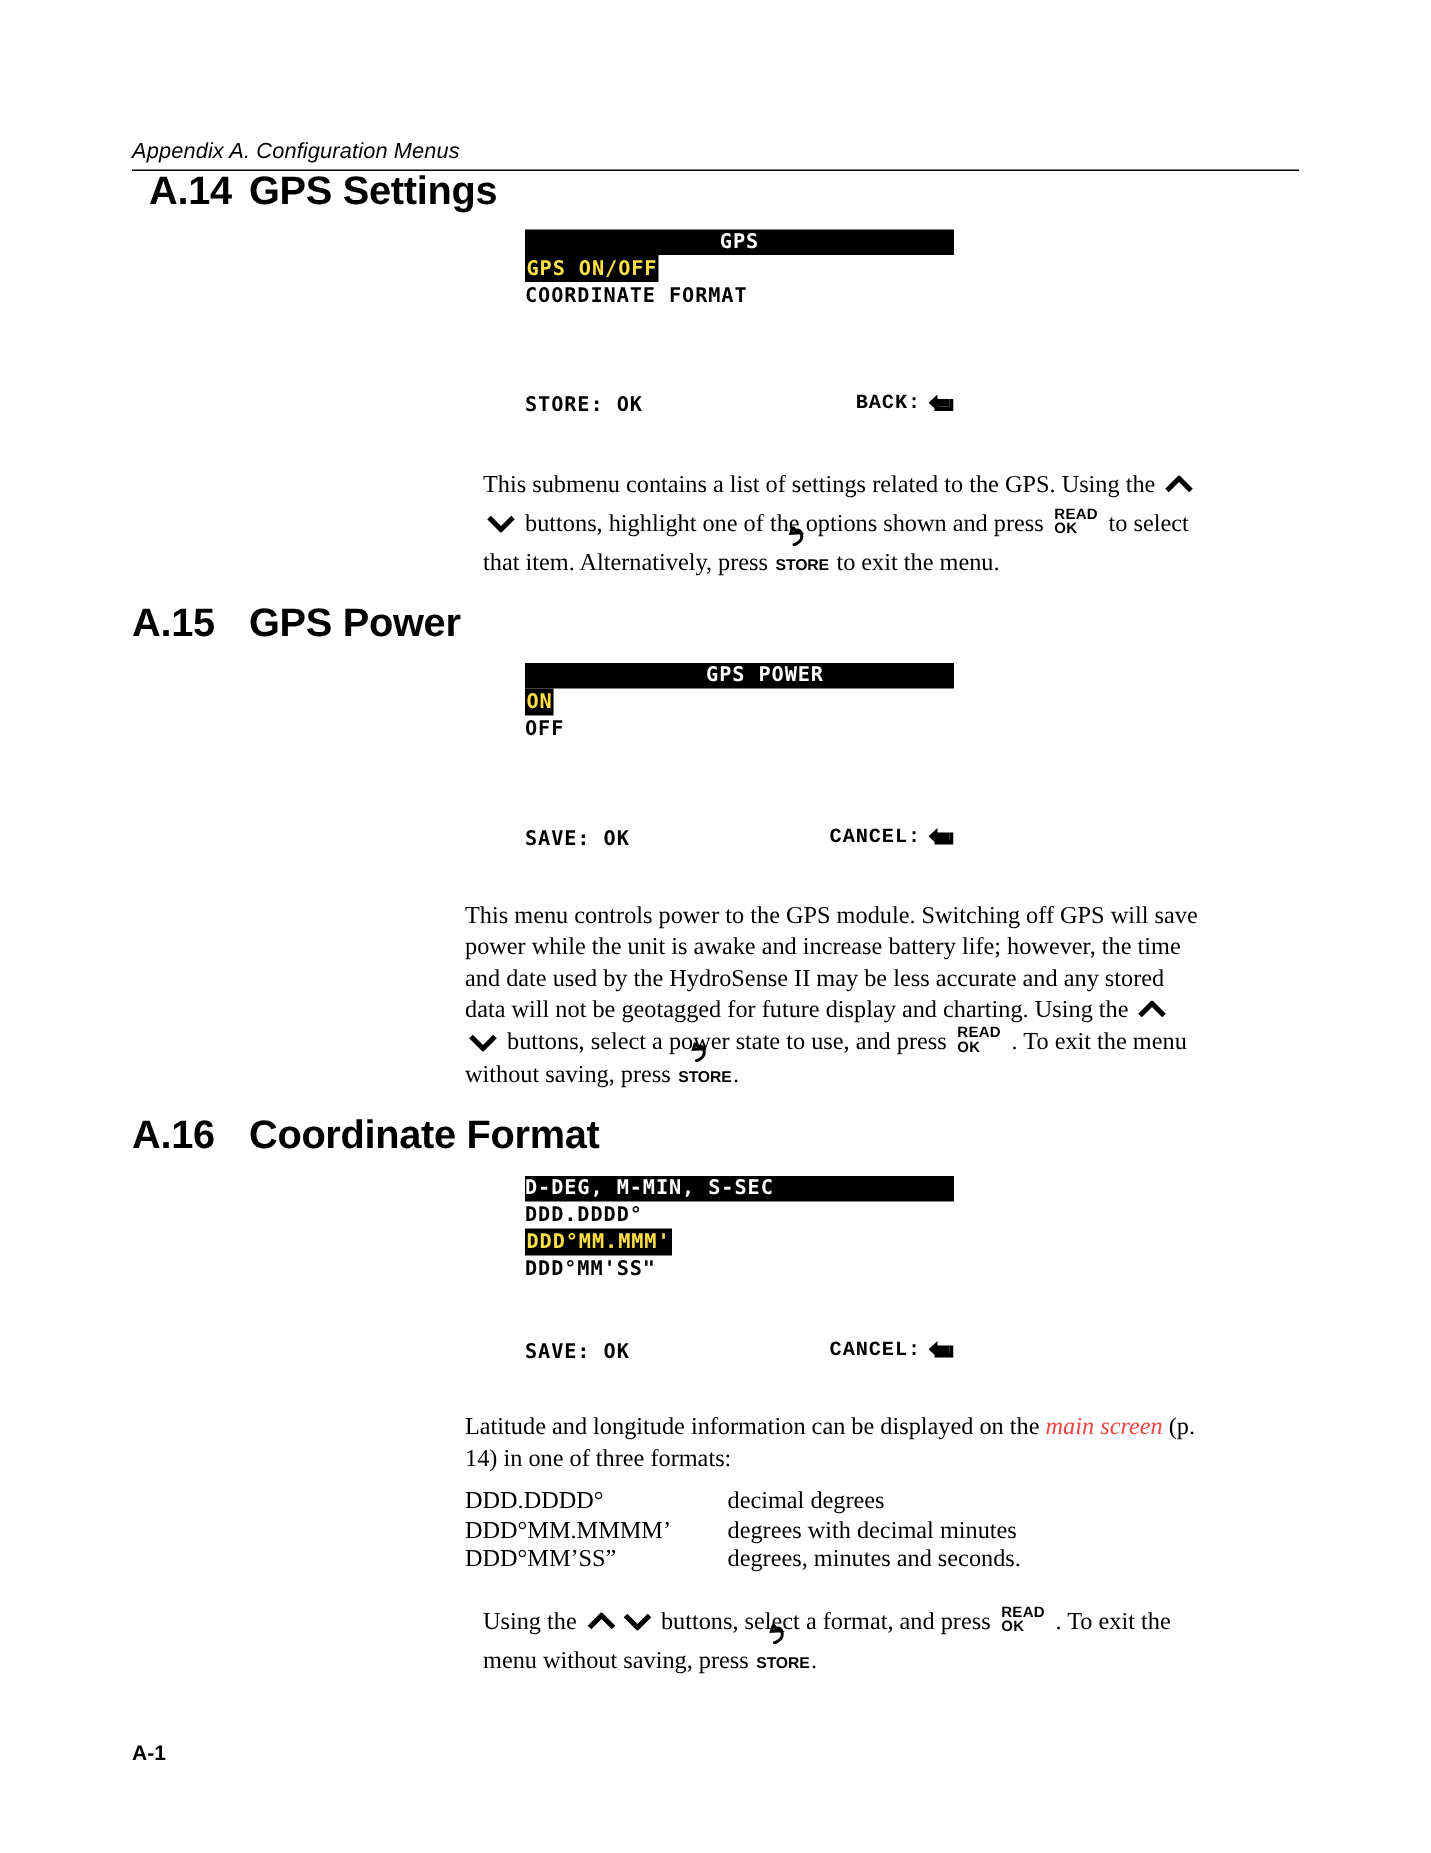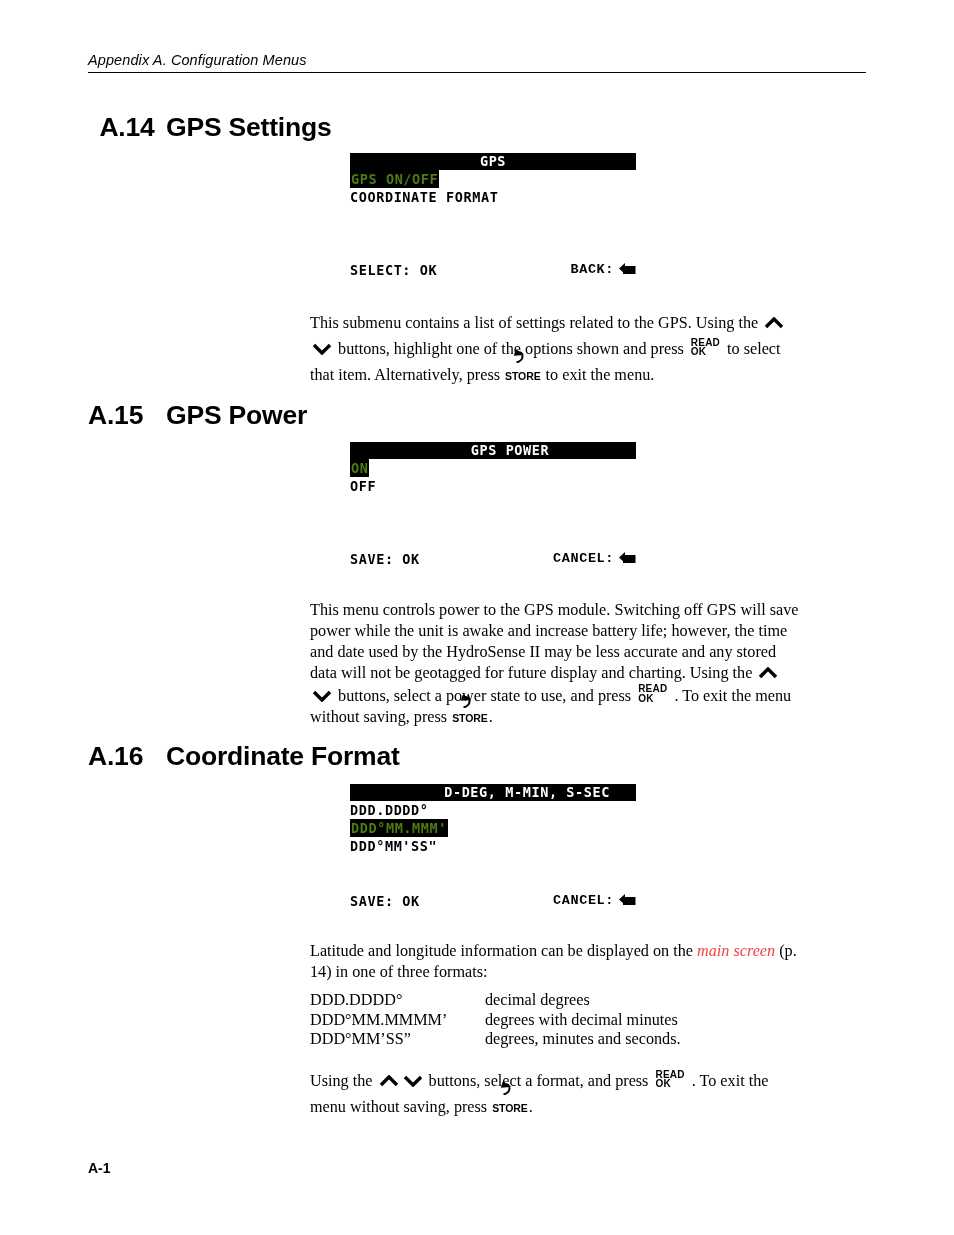--- a/index.html
+++ b/index.html
@@ -23,20 +23,21 @@
     top: 52px;
     width: 778px;
   }
   .page-header .hdr-text {
     font-family: "Liberation Sans", sans-serif;
     font-style: italic;
     font-size: 14.5px;
     letter-spacing: 0.1px;
     color: #000;
     padding-bottom: 4px;
+    margin-top: 41px;
   }
   .page-header .hdr-rule {
     border-bottom: 1.6px solid #000;
     width: 100%;
   }
 
   
   .sec-heading {
     position: absolute;
     font-family: "Liberation Sans", sans-serif;
@@ -69,29 +70,29 @@
     color: #fff;
     height: 17px;
     line-height: 17px;
     width: 100%;
     box-sizing: border-box;
     text-align: center;
     white-space: pre;
     overflow: hidden;
   }
   .lcd-title.pad-right { text-align: center; padding-left: 34px; }
-  .lcd-title.pad-left  { text-align: right; padding-right: 26px; }
+  .lcd-title.pad-left  { text-align: left; }
   .lcd-row {
     white-space: pre;
     height: 18px;
     line-height: 18px;
   }
   .lcd-row .sel {
     background: #000;
-    color: #4d7c0f;
+    color: #fde047;
     padding: 1px 1px 1px 1px;
   }
   .lcd-spacer { height: 18px; }
   .lcd-footer {
     display: flex;
     justify-content: space-between;
     align-items: center;
     white-space: pre;
     height: 20px;
   }
@@ -109,21 +110,21 @@
 
   
   .para {
     position: absolute;
     left: 310px;
     font-size: 16.2px;
     line-height: 21px;
     text-align: left;
     color: #000;
   }
-  .para.loose { line-height: 26px; }
+  .para.loose { line-height: 26px; margin-left: 12px; }
 
   .link { color: #ef4444; font-style: italic; }
 
   
   .btn-chev {
     display: inline-block;
     width: 20px;
     height: 12px;
     vertical-align: -1px;
     margin: 0 2px;
@@ -197,21 +198,21 @@
 </div>
 
 <div class="lcd" style="top:153px;">
   <div class="lcd-title">GPS</div>
   <div class="lcd-row"><span class="sel">GPS ON/OFF</span></div>
   <div class="lcd-row"><span>COORDINATE FORMAT</span></div>
   <div class="lcd-spacer"></div>
   <div class="lcd-spacer"></div>
   <div class="lcd-spacer"></div>
   <div class="lcd-footer">
-    <span class="lf-left">SELECT: OK</span>
+    <span class="lf-left">STORE: OK</span>
     <span class="lf-right"><span>BACK:</span><span class="back-arrow"><svg width="17" height="15" viewBox="0 0 17 15">
             <path d="M6 0 L6 3 L14 3 L14 8 L6 8 L6 11 L0 5.5 Z" fill="#000"></path>
             <path d="M14 3 L16.5 3 L16.5 11 L4 11 L4 8 L14 8 Z" fill="#000"></path>
           </svg></span></span>
   </div>
 </div>
 
 <div class="para loose" style="top:310px; width:494px;">
   <span>This submenu contains a list of settings related to the GPS.  Using the </span><span class="btn-chev"><svg width="20" height="12" viewBox="0 0 20 12">
         <path d="M2 10 L10 2 L18 10" stroke="#000" stroke-width="3.4" fill="none" stroke-linecap="butt" stroke-linejoin="miter"></path>

